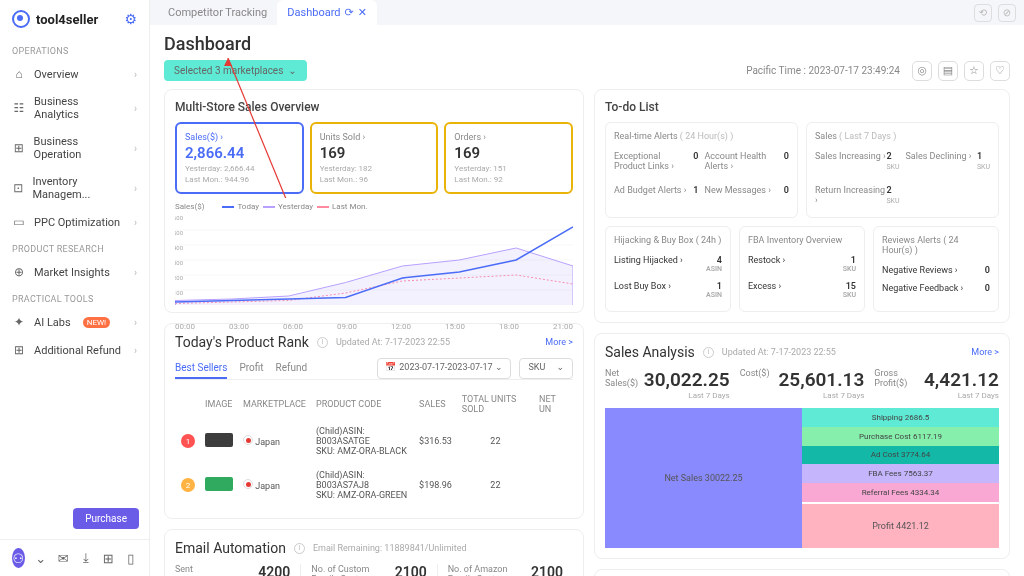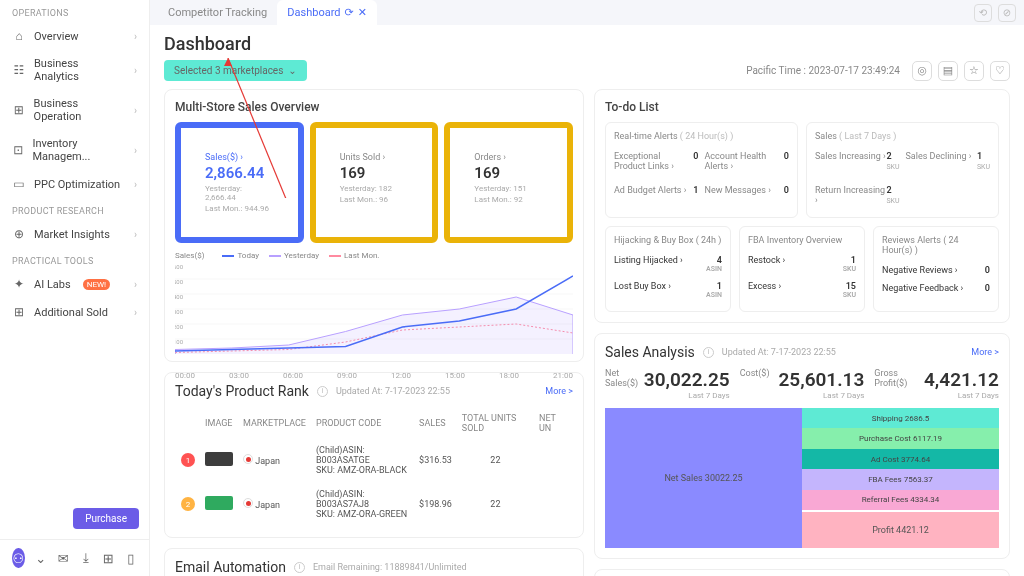--- a/index.html
+++ b/index.html
@@ -31,21 +31,21 @@
 .page-title{font-size:18px;font-weight:500;color:#333;margin-bottom:6px}
 .header-row{display:flex;align-items:center;margin-bottom:8px}
 .marketplace-sel{background:#5eead4;border:none;padding:5px 10px;border-radius:4px;font-size:10px;color:#666;cursor:pointer}
 .timezone{margin-left:auto;font-size:10px;color:#888}
 .action-icons{display:flex;gap:6px;margin-left:12px}
 .ai{width:20px;height:20px;border:1px solid #ddd;border-radius:5px;display:flex;align-items:center;justify-content:center;font-size:11px;color:#888}
 .dash-grid{display:grid;grid-template-columns:420px 1fr;gap:10px}
 .card{background:#fff;border:1px solid #eee;border-radius:8px;padding:10px}
 .card-title{font-size:12px;font-weight:500;color:#444;margin-bottom:8px}
 .stats-row{display:flex;gap:6px;margin-bottom:8px}
-.stat-box{border:6px solid #eab308;border-radius:6px;padding:24px;flex:1}
+.stat-box{border:2px solid #eab308;border-radius:6px;padding:8px;flex:1}
 .stat-box.active{border-color:#4a6cf7}
 .stat-label{font-size:9px;color:#888;margin-bottom:2px}
 .stat-label.blue{color:#4a6cf7}
 .stat-val{font-size:15px;font-weight:600;color:#333}
 .stat-val.blue{color:#4a6cf7}
 .stat-sub{font-size:8px;color:#aaa;margin-top:2px}
 .chart-area{position:relative;height:100px}
 .chart-legend{display:flex;gap:10px;font-size:8px;color:#888;margin-bottom:4px}
 .lg{display:flex;align-items:center;gap:3px}
 .lg-line{width:12px;height:2px}
@@ -86,35 +86,40 @@
 .flag::after{content:"";position:absolute;width:5px;height:5px;background:#e53935;border-radius:50%;top:2px;left:2px}
 .sales-grid{display:grid;grid-template-columns:1fr 1fr 1fr;gap:10px;margin-bottom:8px}
 .sa-stat .lbl{font-size:9px;color:#888}
 .sa-stat .val{font-size:19px;font-weight:600;text-align:right}
 .sa-stat .sub{font-size:8px;color:#aaa;text-align:right}
 .sa-stat{display:flex;justify-content:space-between;align-items:flex-start}
 .treemap{display:flex;height:140px;gap:0}
 .tm-left{flex:1;background:#8a8aff;display:flex;align-items:center;justify-content:center;font-size:9px;color:#555}
 .tm-right{flex:1;display:flex;flex-direction:column}
 .tm-seg{flex:1;display:flex;align-items:center;justify-content:center;font-size:8px;color:#444}
-.tm-profit{height:36px;background:#ffb3c1;display:flex;align-items:center;justify-content:center;font-size:9px;color:#555;margin-top:2px}
+.tm-profit{height:44px;background:#ffb3c1;display:flex;align-items:center;justify-content:center;font-size:9px;color:#555;margin-top:2px}
 .email-row,.ad-row{display:flex;gap:10px}
 .email-stat,.ad-stat{flex:1;display:flex;justify-content:space-between;border-right:1px solid #eee;padding-right:10px}
 .email-stat:last-child,.ad-stat:last-child{border:none}
 .es-lbl{font-size:9px;color:#888}
 .es-val{font-size:14px;font-weight:600;text-align:right}
 .es-sub{font-size:8px;color:#aaa;text-align:right}
 .arrow-annotation{position:absolute;width:140px;height:140px;pointer-events:none;left:218px;top:58px;z-index:10}
 .info-icn{width:11px;height:11px;border:1px solid #ccc;border-radius:50%;display:inline-flex;align-items:center;justify-content:center;font-size:7px;color:#bbb}
 </style>
 </head>
 <body>
 
 <div class="app">
   <div class="sidebar">
+    <div class="logo">
+      <span class="logo-icon"></span>
+      <span class="logo-text">tool4seller</span>
+      <span class="gear">⚙</span>
+    </div>
     <div id="nav-sections">
         <div class="section-h">OPERATIONS</div>
         <div class="nav-item">
           <span class="icn">⌂</span>
           <span>Overview</span>
           <span class="chev">›</span>
         </div>
         <div class="nav-item">
           <span class="icn">☷</span>
           <span>Business Analytics</span>
@@ -143,21 +148,21 @@
         </div>
         <div class="section-h">PRACTICAL TOOLS</div>
         <div class="nav-item">
           <span class="icn">✦</span>
           <span>AI Labs</span>
           <span class="badge-new">NEW!</span>
           <span class="chev">›</span>
         </div>
         <div class="nav-item">
           <span class="icn">⊞</span>
-          <span>Additional Sold</span>
+          <span>Additional Refund</span>
           <span class="chev">›</span>
         </div>
       </div>
     <div class="sidebar-bottom">
       <button class="purchase-btn">Purchase</button>
     </div>
     <div class="bottom-icons">
       <span class="bi avatar">⚇</span>
       <span class="bi">⌄</span>
       <span class="bi">✉</span>
@@ -223,21 +228,21 @@
                 <div class="stat-box">
                   <div class="stat-label ">Orders ›</div>
                   <div class="stat-val ">169</div>
                   <div class="stat-sub">Yesterday: 151</div>
                   <div class="stat-sub">Last Mon.: 92</div>
                 </div>
               </div>
             <div class="chart-area">
               <div class="chart-legend">
                 <span>Sales($)</span>
-                <span id="chart-legend" style="display:flex;gap:10px;margin-left:8px">
+                <span id="chart-legend" style="display:flex;gap:4px;margin-left:8px">
                     <span class="lg"><span class="lg-line" style="background:#4a6cf7"></span>Today</span>
                     <span class="lg"><span class="lg-line" style="background:#b8a0ff"></span>Yesterday</span>
                     <span class="lg"><span class="lg-line" style="background:#ff8aa0"></span>Last Mon.</span>
                   </span>
               </div>
               <svg class="chart-svg" viewBox="0 0 400 90" preserveAspectRatio="none">
                 <g stroke="#eee" stroke-width="0.5">
                   <line x1="0" y1="15" x2="400" y2="15"></line>
                     <line x1="0" y1="30" x2="400" y2="30"></line>
                     <line x1="0" y1="45" x2="400" y2="45"></line>
@@ -267,20 +272,31 @@
                 </div>
             </div>
           </div>
 
           <div class="card" style="margin-top:10px">
             <div class="rank-header">
               <span class="rank-title">Today's Product Rank</span>
               <span class="info-icn">i</span>
               <span class="updated">Updated At: 7-17-2023 22:55</span>
               <a class="more">More &gt;</a>
+            </div>
+            <div class="rank-tabs">
+              <span id="rank-tabs" style="display:flex;gap:12px">
+                  <span class="rank-tab active">Best Sellers</span>
+                  <span class="rank-tab">Profit</span>
+                  <span class="rank-tab">Refund</span>
+                </span>
+              <div class="date-sku">
+                <span class="date-sel">📅 <span>2023-07-17-2023-07-17</span> ⌄</span>
+                <span class="sku-sel"><span>SKU</span> &nbsp;&nbsp;&nbsp;&nbsp;⌄</span>
+              </div>
             </div>
             <table class="rank-table">
               <thead>
                   <tr id="rank-headers">
                     <th></th>
                     <th>IMAGE</th>
                     <th>MARKETPLACE</th>
                     <th>PRODUCT CODE</th>
                     <th>SALES</th>
                     <th>TOTAL UNITS SOLD</th>

